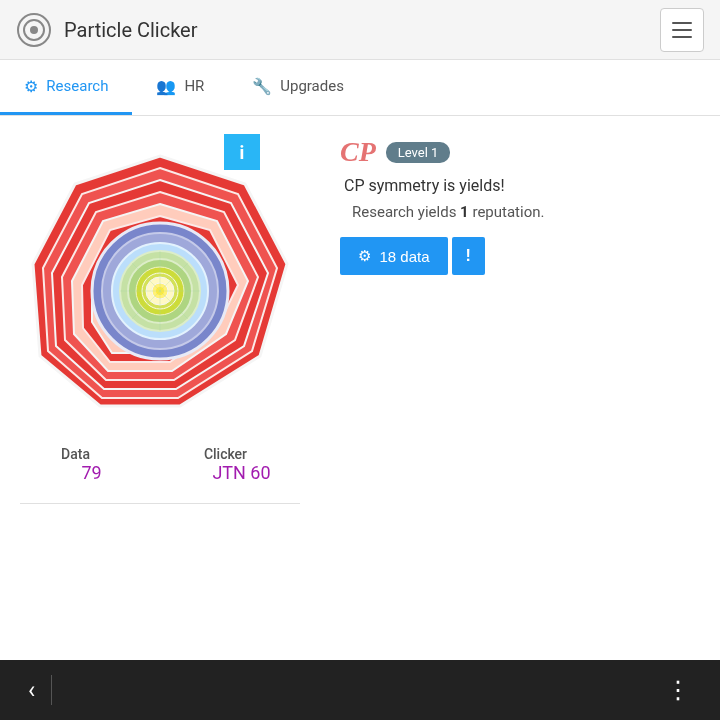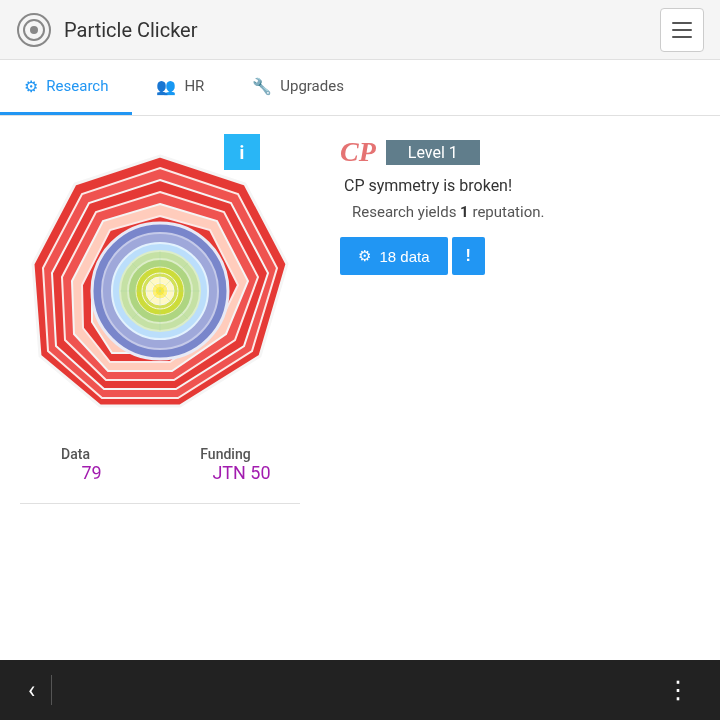--- a/index.html
+++ b/index.html
@@ -188,23 +188,23 @@
 
     .research-name {
       font-size: 20px;
       color: #333;
       font-weight: 400;
     }
 
     .level-badge {
       background: #607D8B;
       color: white;
-      font-size: 16px;
-      padding: 3px 22px;
-      border-radius: 0;
+      font-size: 13px;
+      padding: 3px 12px;
+      border-radius: 10px;
     }
 
     .research-desc {
       font-size: 16px;
       color: #333;
       margin-left: 4px;
     }
 
     .research-yield {
       font-size: 15px;
@@ -371,37 +371,37 @@
         <line x1="168" y1="117" x2="112" y2="173" stroke="#a5d6a7" stroke-width="0.5" opacity="0.6"></line>
       </svg>
     </div>
 
     <div class="stats-row">
       <div class="stat-item">
         <span class="stat-label">Data</span>
         <span class="stat-value">79</span>
       </div>
       <div class="stat-item">
-        <span class="stat-label">Funding</span>
-        <span class="stat-value">JTN 50</span>
+        <span class="stat-label">Clicker</span>
+        <span class="stat-value">JTN 60</span>
       </div>
     </div>
 
     <div class="divider"></div>
   </div>
 
   <div class="right-panel">
     <div class="research-item">
 
       <div class="research-item-header">
         <span class="research-icon" style="font-family: serif; color:#e57373; font-style:italic; font-size:28px; font-weight:bold;">CP</span>
         <span class="level-badge">Level 1</span>
       </div>
 
-      <div class="research-desc">CP symmetry is broken!</div>
+      <div class="research-desc">CP symmetry is yields!</div>
 
       <div class="research-yield">
         <span>Research yields </span><strong>1</strong><span> reputation.</span>
       </div>
 
       <div class="action-row">
         <button class="data-btn">
           <span>⚙</span>
           <span>18 data</span>
         </button>

